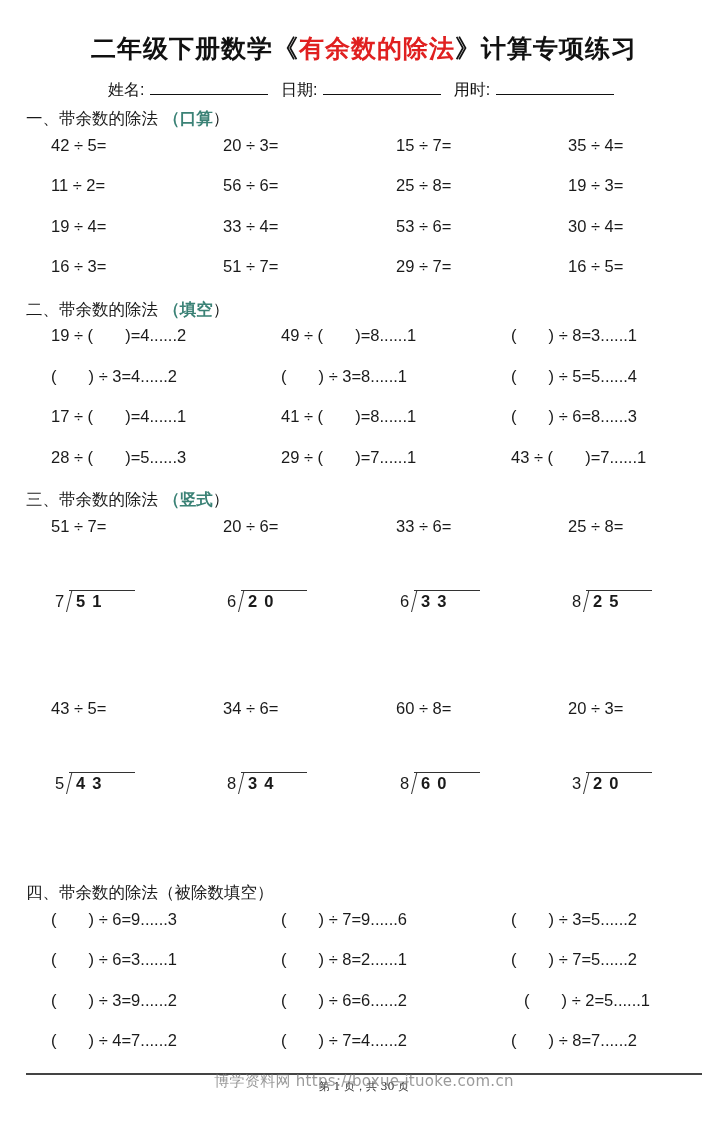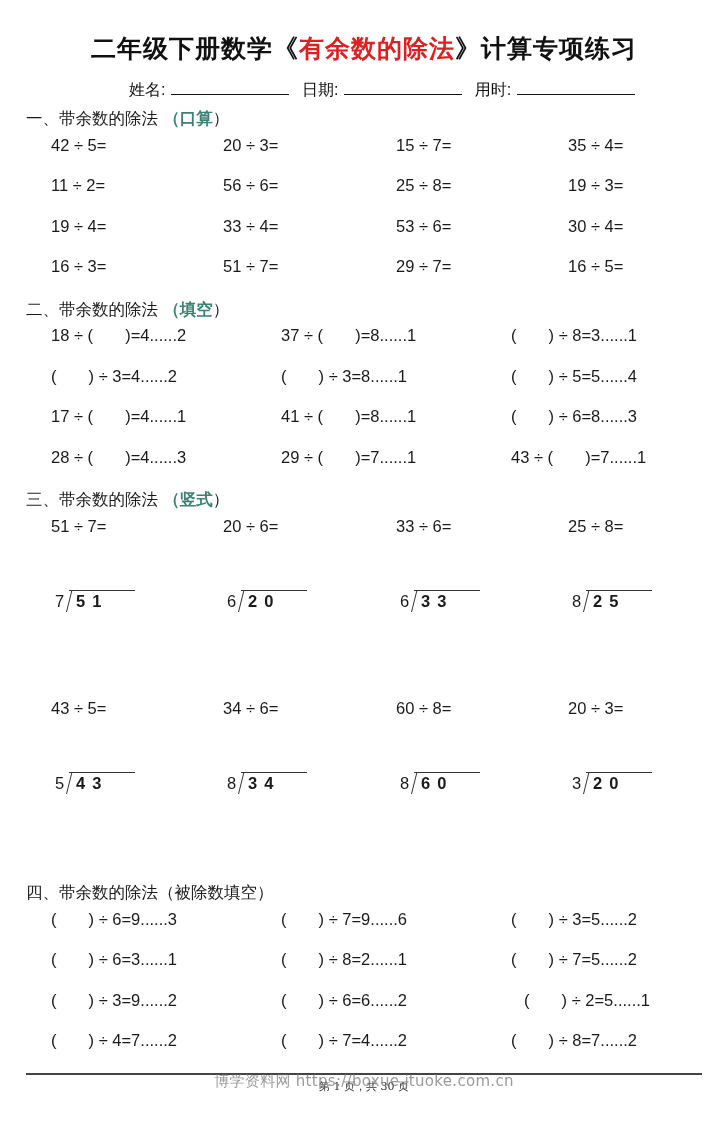--- a/index.html
+++ b/index.html
@@ -8,21 +8,20 @@
       font-family: "DejaVu Sans", sans-serif; color: #1a1a1a;
     }
     .title {
       position: absolute; top: 32px; left: 0; width: 728px; text-align: center;
       font-size: 25px; font-weight: bold; letter-spacing: 1px; color: #111;
     }
     .title .red { color: #e02020; margin-top: 8px; }
     .info {
       position: absolute; top: 80px; left: 108px; font-size: 16px; color: #111;
       font-family: "Liberation Sans", sans-serif;
-      margin-left: 21px;
     }
     .info span.field { margin-right: 6px; }
     .info span.blank { display: inline-block; border-bottom: 1px solid #111; width: 118px; margin-right: 8px; height: 14px; vertical-align: baseline; }
     .section-h {
       position: absolute; left: 26px; font-size: 16.5px; color: #1a1a1a;
     }
     .section-h .accent { color: #3b8276; font-weight: bold; }
     .prob {
       position: absolute; font-family: "Liberation Sans", sans-serif; font-size: 16.5px; color: #1a1a1a;
       white-space: pre;
@@ -76,33 +75,33 @@
 <div class="prob" style="top:217px;left:396px">53 ÷ 6=</div>
 <div class="prob" style="top:217px;left:568px">30 ÷ 4=</div>
 
 <div class="prob" style="top:257px;left:51px">16 ÷ 3=</div>
 <div class="prob" style="top:257px;left:223px">51 ÷ 7=</div>
 <div class="prob" style="top:257px;left:396px">29 ÷ 7=</div>
 <div class="prob" style="top:257px;left:568px">16 ÷ 5=</div>
 
 <div class="section-h" style="top:299px"><span>二、带余数的除法</span> <span class="accent">（</span><span class="accent">填空</span><span>）</span></div>
 
-<div class="prob" style="top:326px;left:51px">18 ÷ (       )=4......2</div>
-<div class="prob" style="top:326px;left:281px">37 ÷ (       )=8......1</div>
+<div class="prob" style="top:326px;left:51px">19 ÷ (       )=4......2</div>
+<div class="prob" style="top:326px;left:281px">49 ÷ (       )=8......1</div>
 <div class="prob" style="top:326px;left:511px">(       ) ÷ 8=3......1</div>
 
 <div class="prob" style="top:367px;left:51px">(       ) ÷ 3=4......2</div>
 <div class="prob" style="top:367px;left:281px">(       ) ÷ 3=8......1</div>
 <div class="prob" style="top:367px;left:511px">(       ) ÷ 5=5......4</div>
 
 <div class="prob" style="top:407px;left:51px">17 ÷ (       )=4......1</div>
 <div class="prob" style="top:407px;left:281px">41 ÷ (       )=8......1</div>
 <div class="prob" style="top:407px;left:511px">(       ) ÷ 6=8......3</div>
 
-<div class="prob" style="top:448px;left:51px">28 ÷ (       )=4......3</div>
+<div class="prob" style="top:448px;left:51px">28 ÷ (       )=5......3</div>
 <div class="prob" style="top:448px;left:281px">29 ÷ (       )=7......1</div>
 <div class="prob" style="top:448px;left:511px">43 ÷ (       )=7......1</div>
 
 <div class="section-h" style="top:489px"><span>三、带余数的除法</span> <span class="accent">（</span><span class="accent">竖式</span><span>）</span></div>
 
 <div class="prob" style="top:517px;left:51px">51 ÷ 7=</div>
 <div class="prob" style="top:517px;left:223px">20 ÷ 6=</div>
 <div class="prob" style="top:517px;left:396px">33 ÷ 6=</div>
 <div class="prob" style="top:517px;left:568px">25 ÷ 8=</div>
 

